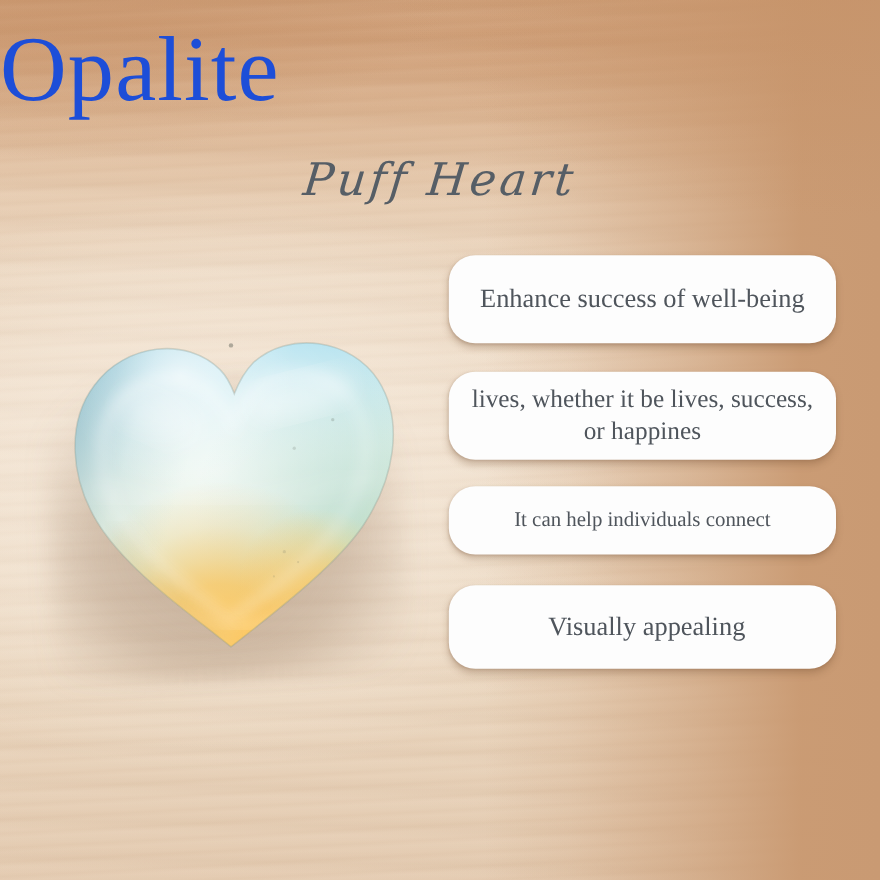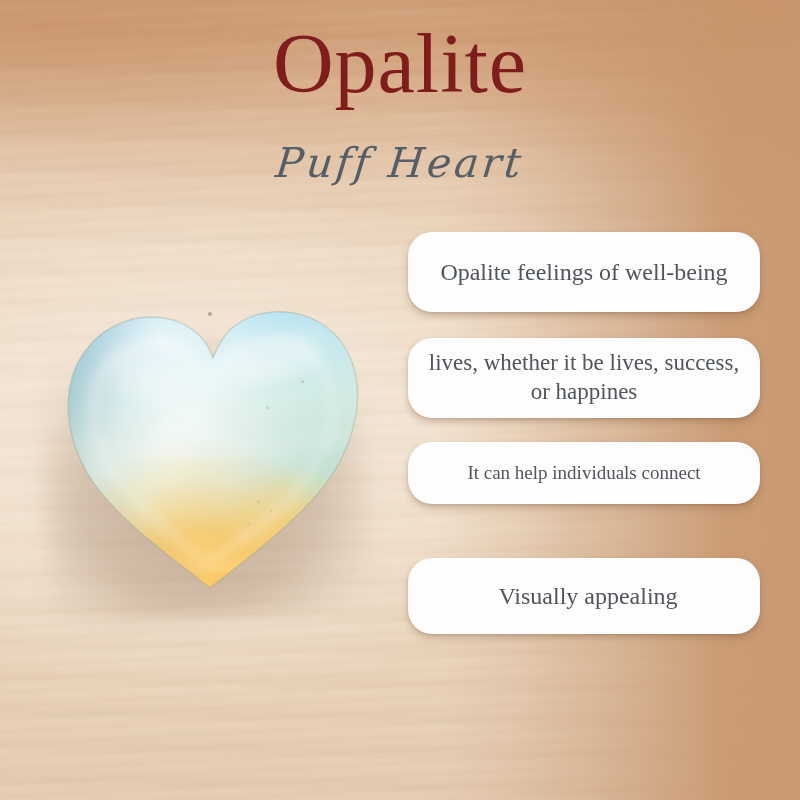--- a/index.html
+++ b/index.html
@@ -76,25 +76,24 @@
   .bg-vig {
     position:absolute; inset:0;
     background:
       radial-gradient(ellipse 560px 300px at 6% -8%, rgba(190,133,89,.45), rgba(190,133,89,0) 70%),
       radial-gradient(ellipse 620px 330px at 98% -4%, rgba(195,140,96,.40), rgba(195,140,96,0) 70%);
   }
 
   
   .title {
     position:absolute; left:0; right:0; top:22px;
-    text-align:center;
     font-family:"Liberation Serif", serif;
     font-size:84px;
     line-height:1;
-    color:#7f1d1d;
+    color:#1d4ed8;
     letter-spacing:1px;
   }
   .subtitle {
     position:absolute; left:0; right:0; top:143px;
     text-align:center;
     font-family:"DejaVu Serif", serif;
     font-style:italic;
     font-weight:400;
     font-size:41px;
     line-height:1;
@@ -114,21 +113,21 @@
     display:flex; align-items:center; justify-content:center;
     text-align:center;
     color:#4f555c;
     font-family:"Liberation Serif", serif;
     padding:4px 20px;
   }
   .card-text { display:block; width:100%; }
   .c1 { top:232px; height:80px;  font-size:24px; line-height:1.26; }
   .c2 { top:338px; height:80px;  font-size:23px; line-height:1.26; }
   .c3 { top:442px; height:62px;  font-size:19px; line-height:1.2;justify-content:center; }
-  .c4 { top:558px; height:76px;  font-size:24px; line-height:1.2;padding-left:28px; }
+  .c4 { top:532px; height:76px;  font-size:24px; line-height:1.2;padding-left:28px; }
 
   
   .heart-wrap {
     position:absolute;
     left:58px; top:288px;
     width:312px; height:312px;
   }
   
   .heart-shadow {
     position:absolute; left:4px; top:34px; width:312px; height:284px;
@@ -292,21 +291,21 @@
     <div class="speck" style="left:150px; top:24px;  width:4px; height:4px;"></div>
     <div class="speck" style="left:243px; top:92px;  width:3px; height:3px; opacity:.5;"></div>
     <div class="speck" style="left:208px; top:118px; width:3px; height:3px; opacity:.4;"></div>
     <div class="speck" style="left:199px; top:212px; width:3px; height:3px; opacity:.35;"></div>
     <div class="speck" style="left:212px; top:222px; width:2px; height:2px; opacity:.35;"></div>
     <div class="speck" style="left:190px; top:235px; width:2px; height:2px; opacity:.3;"></div>
   </div>
 
   <div class="cards">
     <div class="card c1">
-      <span class="card-text">Opalite feelings of well-being</span>
+      <span class="card-text">Enhance success of well-being</span>
     </div>
     <div class="card c2">
       <span class="card-text">lives, whether it be lives, success, or happines</span>
     </div>
     <div class="card c3">
       <span class="card-text">It can help individuals connect</span>
     </div>
     <div class="card c4">
       <span class="card-text">Visually appealing</span>
     </div>

